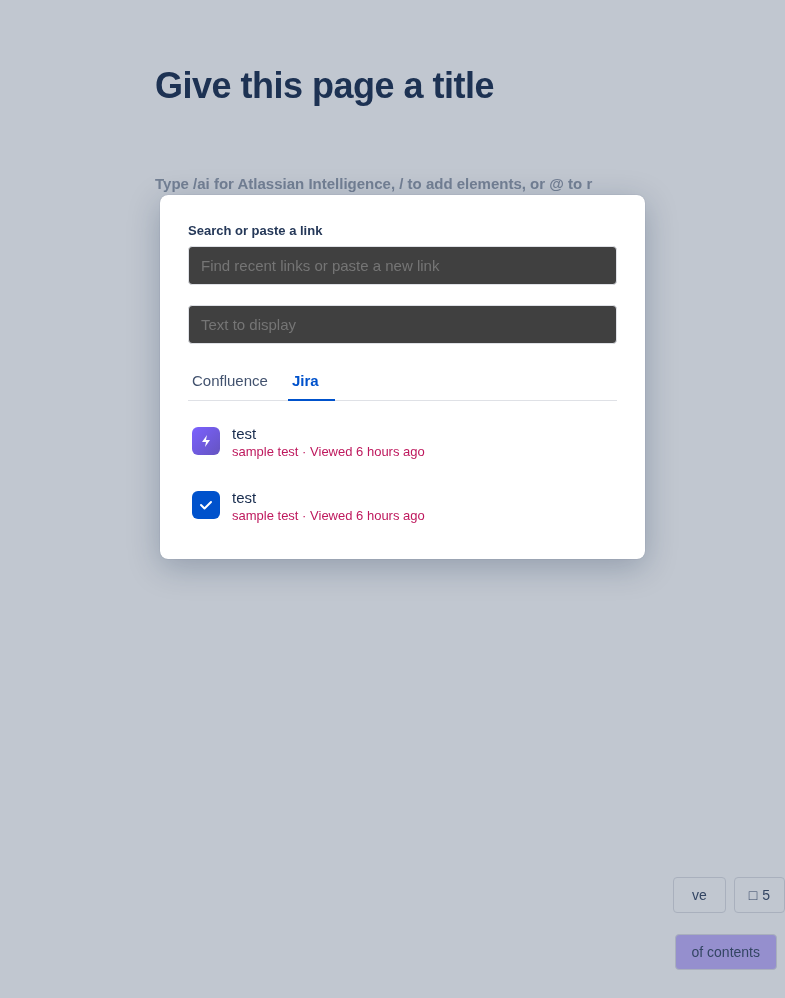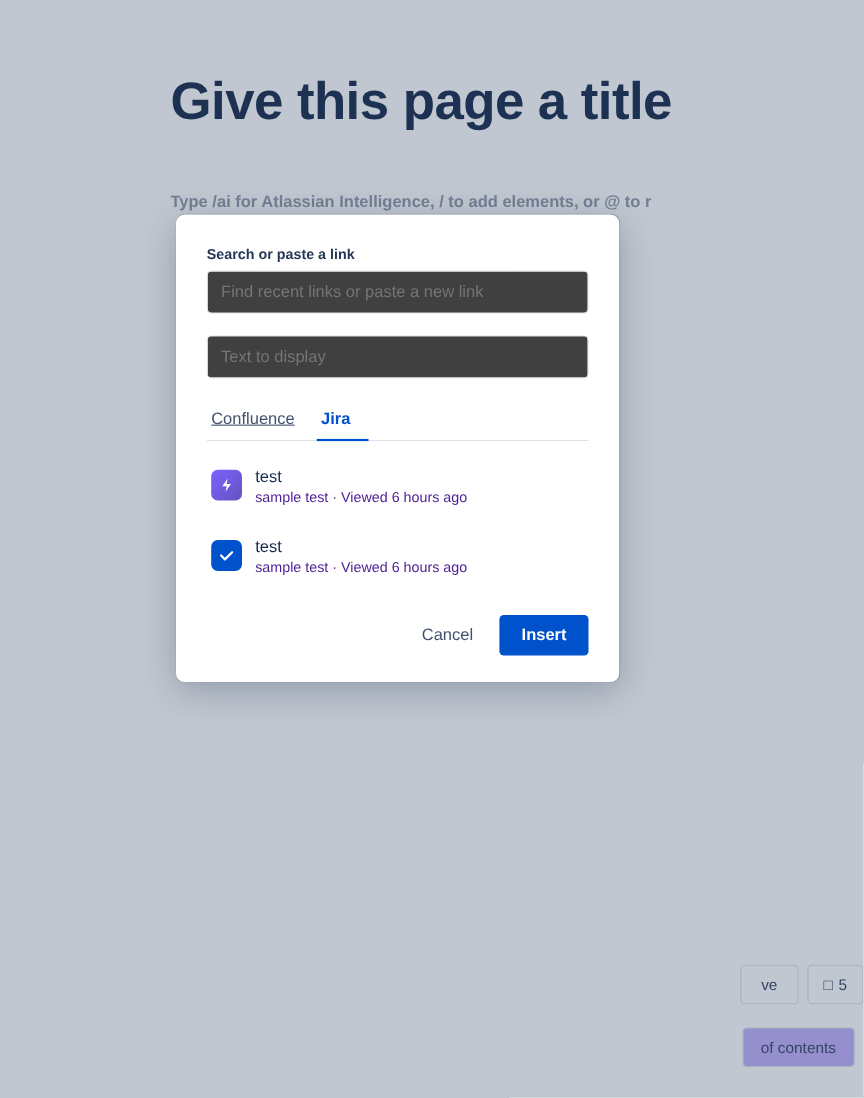--- a/index.html
+++ b/index.html
@@ -23,21 +23,21 @@
       left: 0;
       width: 785px;
       height: 998px;
       background: #ffffff;
     }
 
     .page-title {
       position: absolute;
       top: 65px;
       left: 155px;
-      font-size: 48px;
+      font-size: 36px;
       font-weight: 600;
       color: #253858;
       letter-spacing: -0.5px;
     }
 
     .page-subtitle {
       position: absolute;
       top: 175px;
       left: 155px;
       font-size: 15px;
@@ -54,21 +54,21 @@
       height: 998px;
       background: rgba(9, 30, 66, 0.25);
       z-index: 10;
     }
 
     
     .dialog {
       position: absolute;
       top: 195px;
       left: 160px;
-      width: 403px;
+      width: 485px;
       background: #ffffff;
       border-radius: 8px;
       box-shadow: 0 8px 32px rgba(9, 30, 66, 0.25), 0 0 1px rgba(9, 30, 66, 0.31);
       padding: 28px 28px 24px 28px;
       z-index: 20;
     }
 
     .dialog-section-label {
       font-size: 13px;
       font-weight: 700;
@@ -165,21 +165,21 @@
 
     .link-title {
       font-size: 15px;
       font-weight: 500;
       color: #172b4d;
       margin-bottom: 2px;
     }
 
     .link-meta {
       font-size: 13px;
-      color: #4c1d95;
+      color: #be185d;
     }
 
     
     .dialog-footer {
       display: flex;
       justify-content: flex-end;
       align-items: center;
       gap: 8px;
       margin-top: 28px;
     }
@@ -246,21 +246,20 @@
       border: 1px solid #dfe1e6;
       border-radius: 4px;
       padding: 9px 16px;
       font-size: 14px;
       color: #42526e;
       z-index: 5;
     }
 
     .tab-confluence {
       padding-right: 20px;
-      text-decoration: underline;
     }
   </style>
 </head>
 <body>
 
 <div class="page-background"></div>
 
 <h1 class="page-title">Give this page a title</h1>
 
 <p class="page-subtitle">Type /ai for Atlassian Intelligence, / to add elements, or @ to r</p>
@@ -334,18 +333,14 @@
       <div class="link-title">test</div>
       <div class="link-meta">
         <span>sample test</span>
         <span> · </span>
         <span>Viewed 6 hours ago</span>
       </div>
     </div>
   </div>
 
   
-  <div class="dialog-footer">
-    <button class="btn-cancel">Cancel</button>
-    <button class="btn-insert">Insert</button>
-  </div>
 
 </div>
 
 </body></html>

